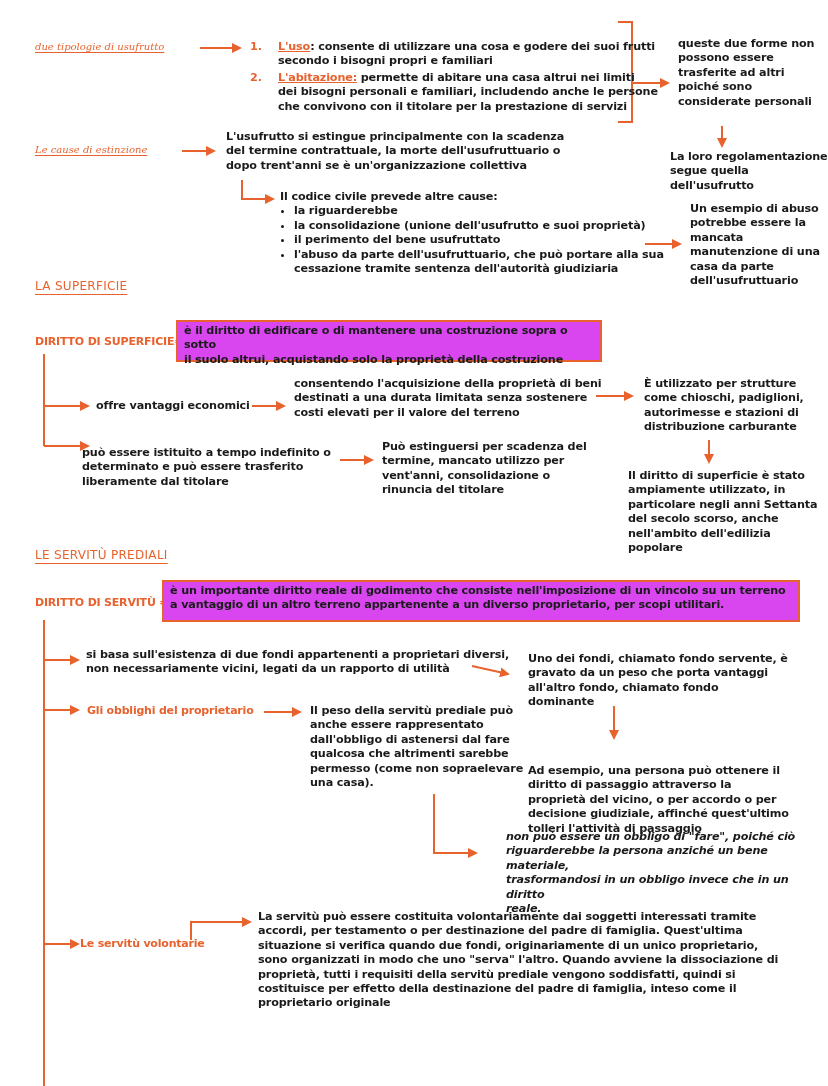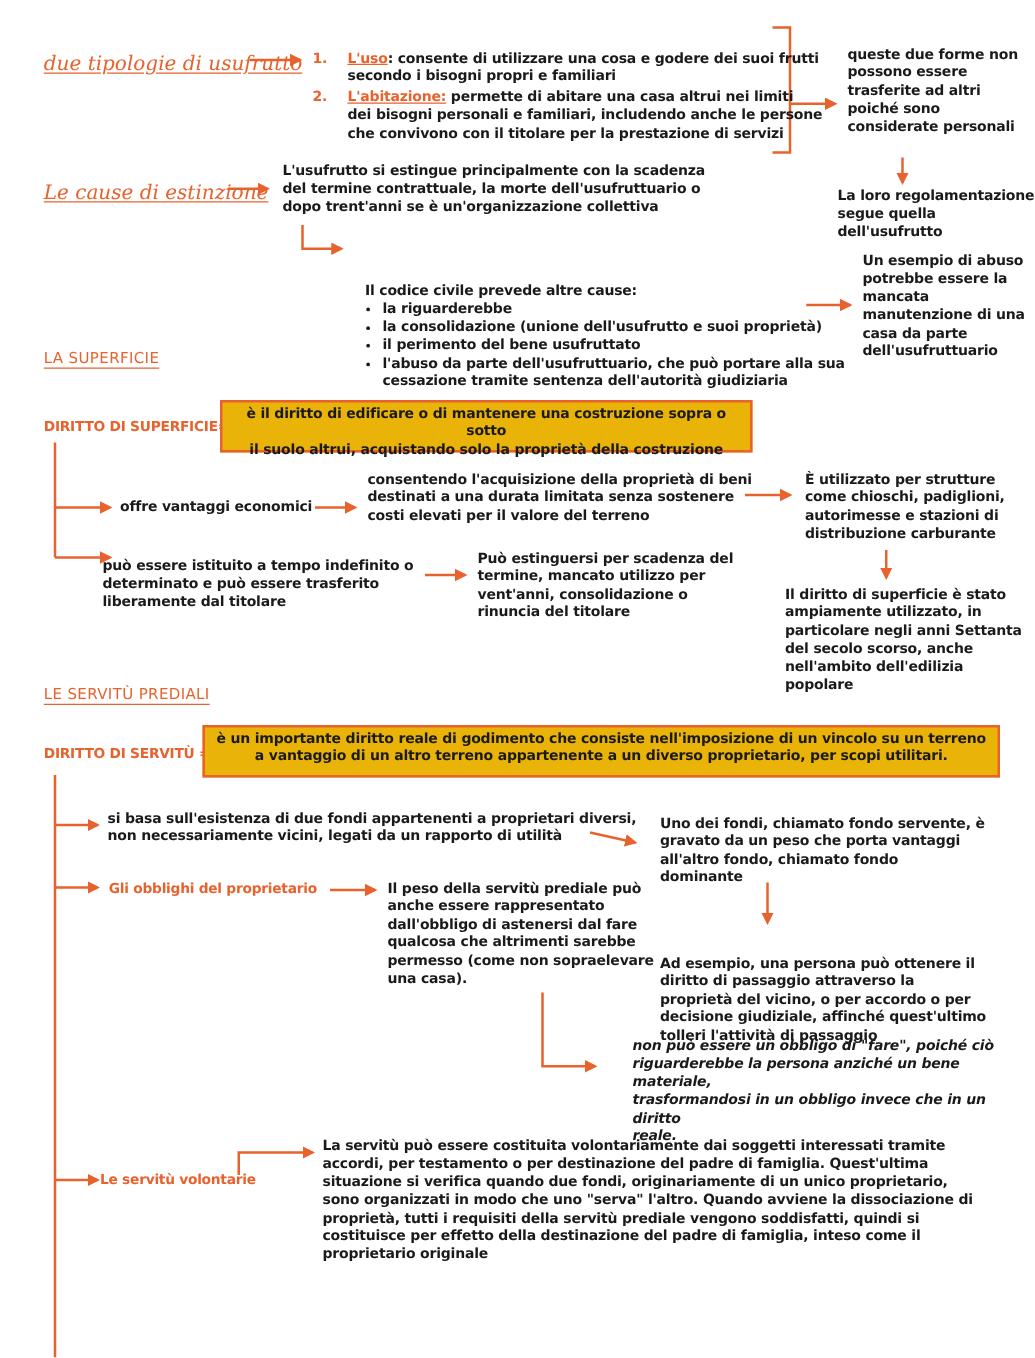--- a/index.html
+++ b/index.html
@@ -1,27 +1,27 @@
 <!DOCTYPE html>
 <html><head>
 <meta charset="utf-8">
 <style>
   html, body { margin: 0; padding: 0; background: #ffffff; }
   body { width: 828px; height: 1086px; position: relative; overflow: hidden;
          font-family: "DejaVu Sans", sans-serif; color: #1a1a1a; }
   .abs { position: absolute; }
   .txt { font-family: "DejaVu Sans", sans-serif; font-size: 11.2px; line-height: 14.4px;
          font-weight: bold; color: #1a1a1a; letter-spacing: -0.15px; white-space: pre-line; }
-  .script { font-family: "DejaVu Serif", serif; font-style: italic; font-size: 16px;
+  .script { font-family: "DejaVu Serif", serif; font-style: italic; font-size: 10px;
             color: #e8622e; text-decoration: underline; text-underline-offset: 2px; }
   .section { font-family: "DejaVu Sans", sans-serif; font-size: 12px; color: #e8622e;
              text-decoration: underline; text-underline-offset: 4px; letter-spacing: 0.3px; }
   .orange-label { font-family: "DejaVu Sans", sans-serif; font-weight: bold; font-size: 11px;
                   color: #e8622e; letter-spacing: -0.2px; }
-  .box { border: 2px solid #e8622e; background: #eab308; text-align: center; }
+  .box { border: 2px solid #e8622e; background: #d946ef; }
   .num { color: #e8622e; font-weight: bold; }
   .ul-orange { color: #e8622e; text-decoration: underline; }
   ul.bul { margin: 0; padding-left: 14px; list-style: disc; }
   ul.bul li { margin: 0; }
   svg.lines { position: absolute; left: 0; top: 0; pointer-events: none; }
 </style>
 </head>
 <body>
 
 <svg class="lines" width="828" height="1086">
@@ -96,21 +96,21 @@
 poiché sono
 considerate personali</div>
 <div class="abs txt" style="left:670px; top:150px;">La loro regolamentazione
 segue quella dell'usufrutto</div>
 
 <div class="abs script" style="left:35px; top:144px;">Le cause di estinzione</div>
 <div class="abs txt" style="left:226px; top:130px;">L'usufrutto si estingue principalmente con la scadenza
 del termine contrattuale, la morte dell'usufruttuario o
 dopo trent'anni se è un'organizzazione collettiva</div>
 
-<div class="abs txt" style="left:292px; top:190px; white-space:normal;margin-top:36px;">
+<div class="abs txt" style="left:280px; top:190px; white-space:normal;">
   <div>Il codice civile prevede altre cause:</div>
   <ul class="bul">
     <li>la riguarderebbe</li>
     <li>la consolidazione (unione dell'usufrutto e suoi proprietà)</li>
     <li>il perimento del bene usufruttato</li>
     <li style="white-space:pre-line;">l'abuso da parte dell'usufruttuario, che può portare alla sua
 cessazione tramite sentenza dell'autorità giudiziaria</li>
   </ul>
 </div>
 

